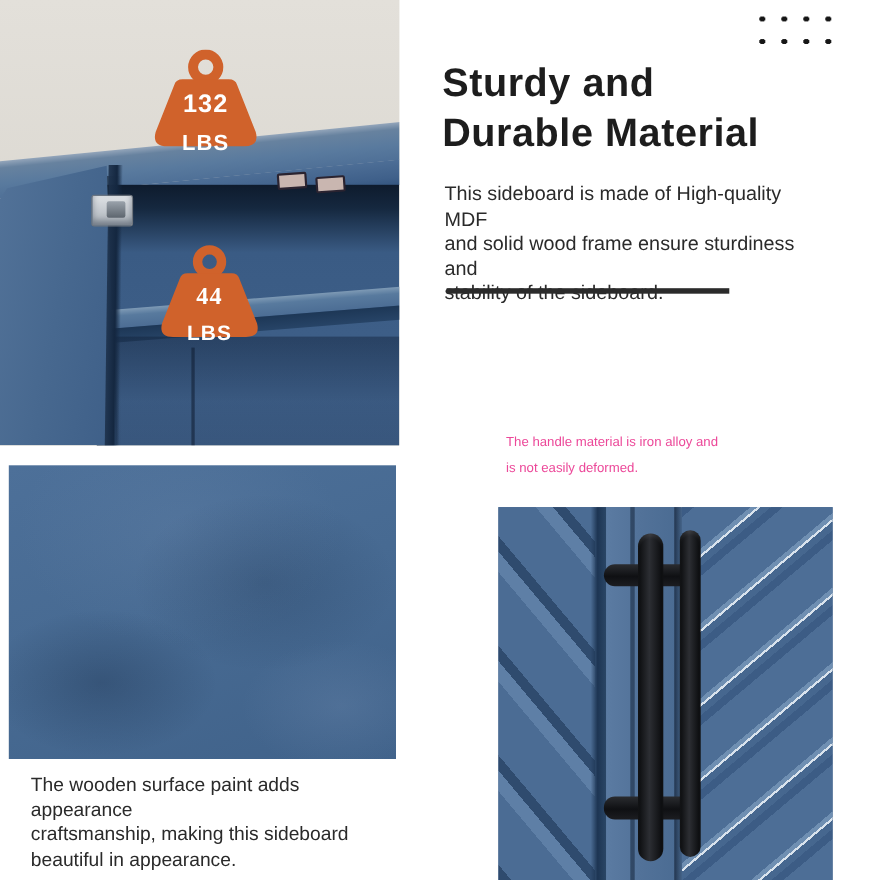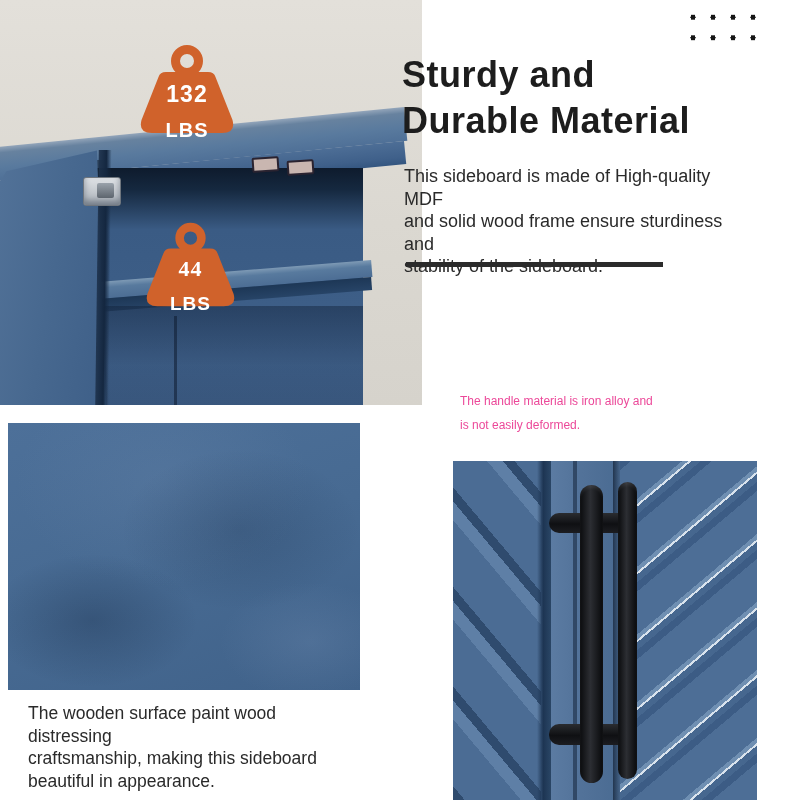--- a/index.html
+++ b/index.html
@@ -2,21 +2,21 @@
 <html><head>
 <meta charset="utf-8">
 <style>
   html,body{margin:0;padding:0;background:#fff;}
   .canvas{position:relative;width:800px;height:800px;background:#ffffff;overflow:hidden;
           font-family:"Liberation Sans",sans-serif;color:#262626;}
   .abs{position:absolute;}
   .pre{white-space:pre-line;}
 
   
-  .photo-capacity{left:0;top:0;width:422px;height:405px;overflow:hidden;background:#dcd9d2;}
+  .photo-capacity{left:0;top:0;width:363px;height:405px;overflow:hidden;background:#dcd9d2;}
   .wall{left:0;top:0;width:100%;height:100%;
         background:linear-gradient(180deg,#e3e0da 0%,#dbd8d1 55%,#d6d3cc 100%);}
   .top-slab{left:-14px;top:148px;width:420px;height:34px;transform:rotate(-5.6deg);transform-origin:0 0;
             background:linear-gradient(180deg,#93a5ba 0%,#67829f 18%,#597a9e 60%,#4f7097 100%);}
   .top-fascia{left:-14px;top:182px;width:420px;height:23px;transform:rotate(-5.6deg);transform-origin:0 0;
               background:linear-gradient(180deg,#4d6e96 0%,#3f608a 70%,#345680 100%);}
   .interior{left:88px;top:168px;width:275px;height:237px;
             background:linear-gradient(180deg,#0e1b2d 0%,#15283f 9%,#3a5b84 26%,#41628b 100%);}
   .interior-gap{left:88px;top:160px;width:22px;height:245px;
                 background:linear-gradient(90deg,#0c1724 0%,rgba(12,23,36,0) 100%);}
@@ -142,21 +142,21 @@
 Durable Material</h1>
   <p class="abs para pre" style="margin:0;">This sideboard is made of High-quality MDF
 and solid wood frame ensure sturdiness and
 stability of the sideboard.</p>
   <div class="abs divider"></div>
 
   <p class="abs handle-caption pre" style="margin:0;">The handle material is iron alloy and
 is not easily deformed.</p>
 
   <div class="abs photo-surface"></div>
-  <p class="abs surface-caption pre" style="margin:0;">The wooden surface paint wood distressing
+  <p class="abs surface-caption pre" style="margin:0;">The wooden surface paint adds appearance
 craftsmanship, making this sideboard
 beautiful in appearance.</p>
 
   <div class="abs photo-handle">
     <div class="abs ldoor"></div>
     <div class="abs ldoor-stile"></div>
     <div class="abs mid-stile"></div>
     <div class="abs mid-seam"></div>
     <div class="abs mid-seam2"></div>
     <div class="abs rdoor"></div>

